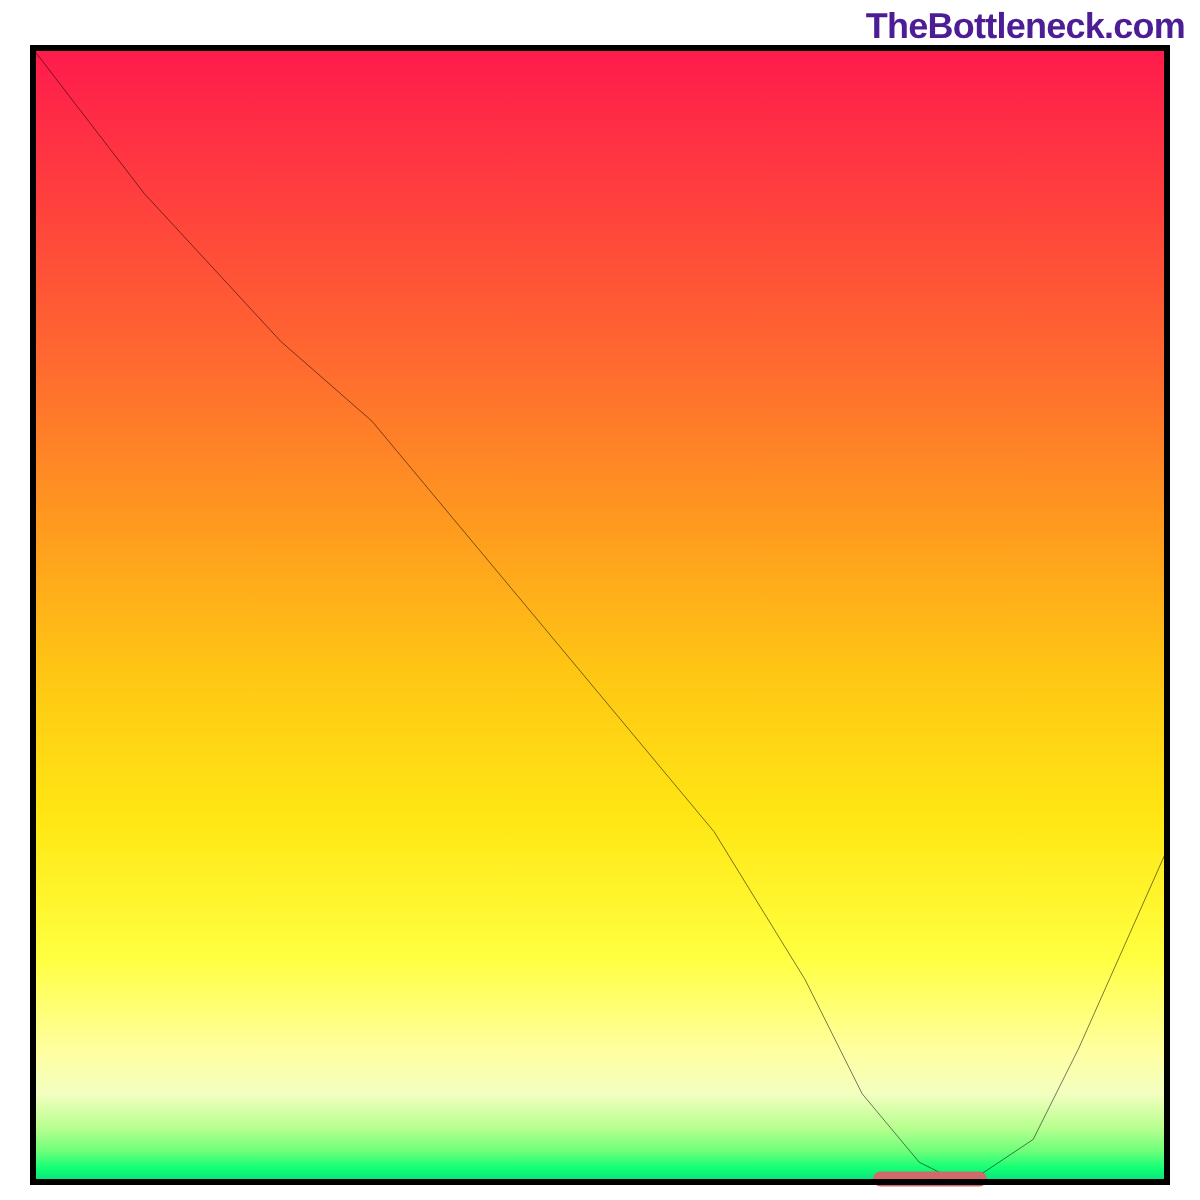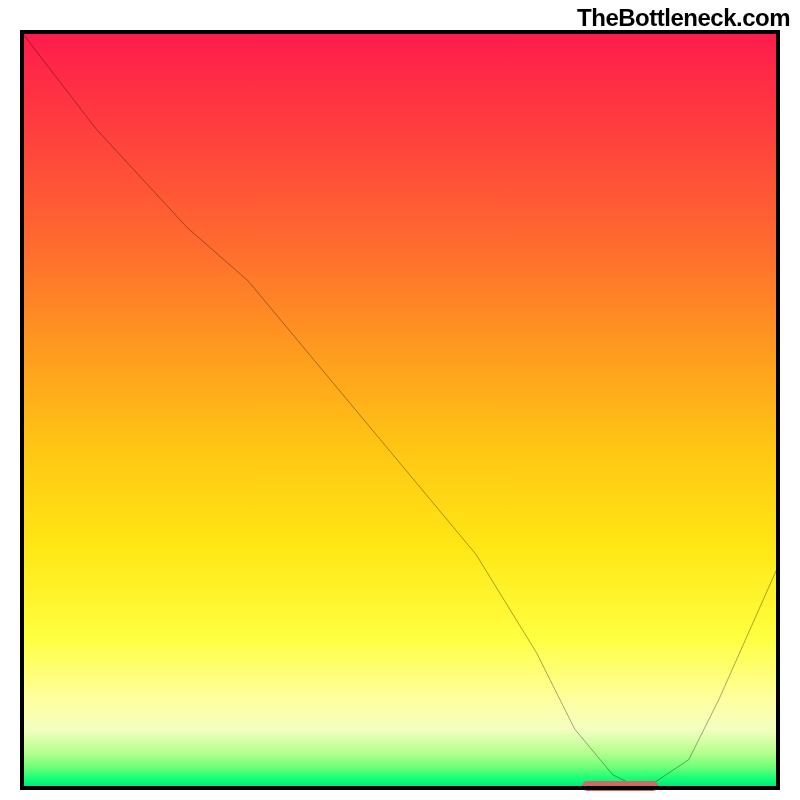--- a/index.html
+++ b/index.html
@@ -14,21 +14,21 @@
     position: relative;
     width: 800px;
     height: 800px;
   }
   .watermark {
     position: absolute;
     top: 4px;
     right: 10px;
     font-size: 24px;
     font-weight: bold;
-    color: #000000;
+    color: #4c1d95;
     letter-spacing: -0.5px;
   }
   .plot-area {
     position: absolute;
     left: 20px;
     top: 30px;
     width: 760px;
     height: 760px;
   }
   .gradient-bg {

